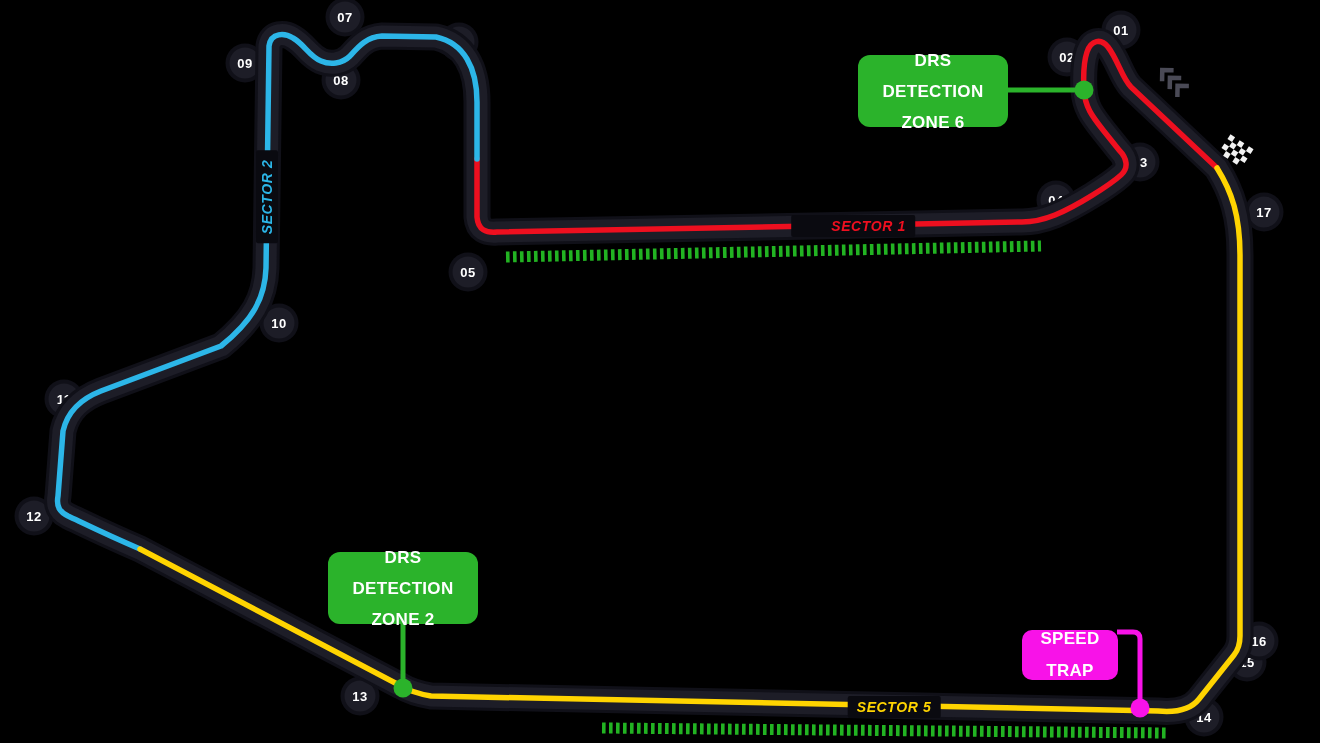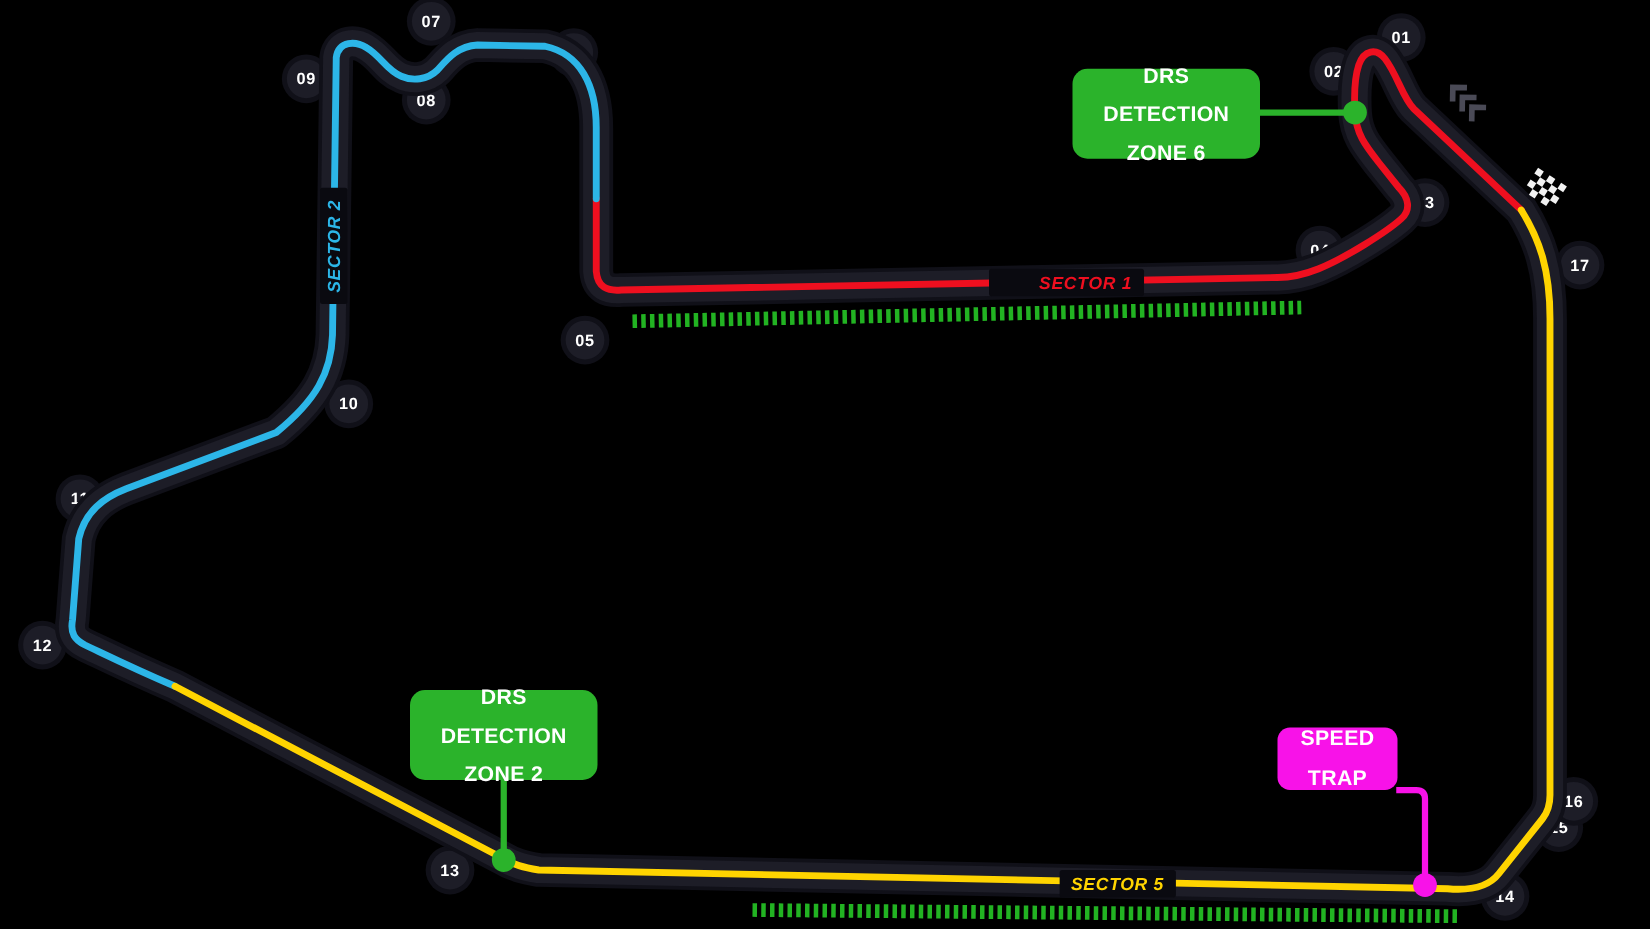--- a/index.html
+++ b/index.html
@@ -33,21 +33,21 @@
     position:absolute; border-radius:12px; color:var(--text,#fff);
     font-weight:bold; font-size:17px; line-height:19px; letter-spacing:.3px;
     display:flex; flex-direction:column; align-items:center; justify-content:center;
     text-align:center;
     gap:12px;
   }
   .callout.green { background:var(--drs,#2bb32b); }
   .callout.magenta { background:var(--speed_trap,#f812e8); }
   .callout.drs1 { left:858px; top:55px;  width:150px; height:72px; }
   .callout.drs2 { left:328px; top:552px; width:150px; height:72px; }
-  .callout.trap { left:1022px; top:582px; width:96px; height:50px; border-radius:10px; font-size:17px; line-height:20px; }
+  .callout.trap { left:1022px; top:630px; width:96px; height:50px; border-radius:10px; font-size:17px; line-height:20px; }
 </style>
 </head>
 <body>
 
 <div class="stage">
 
   <div class="turns-layer">
       <div class="turn" style="left: 1121px; top: 30px;">
       <span>01</span>
     </div>

